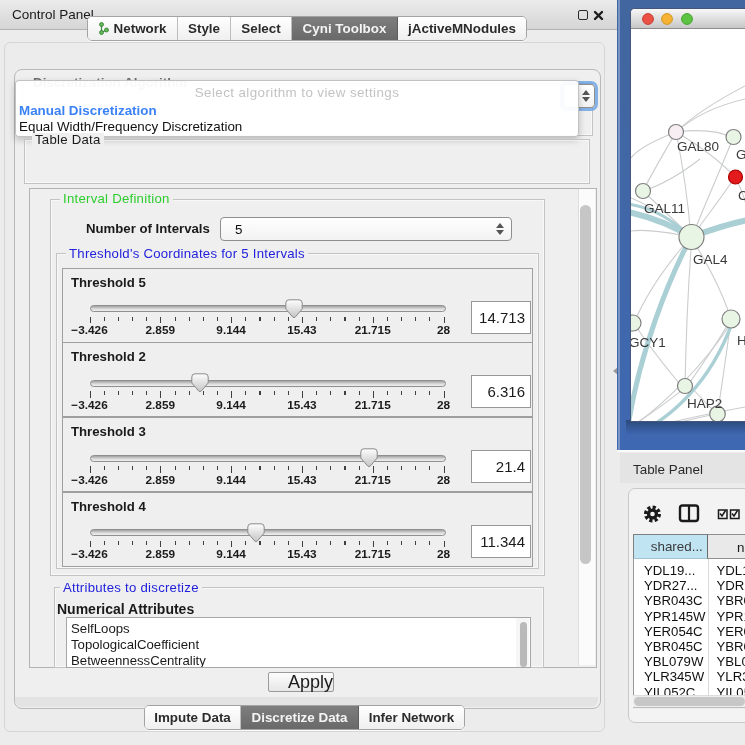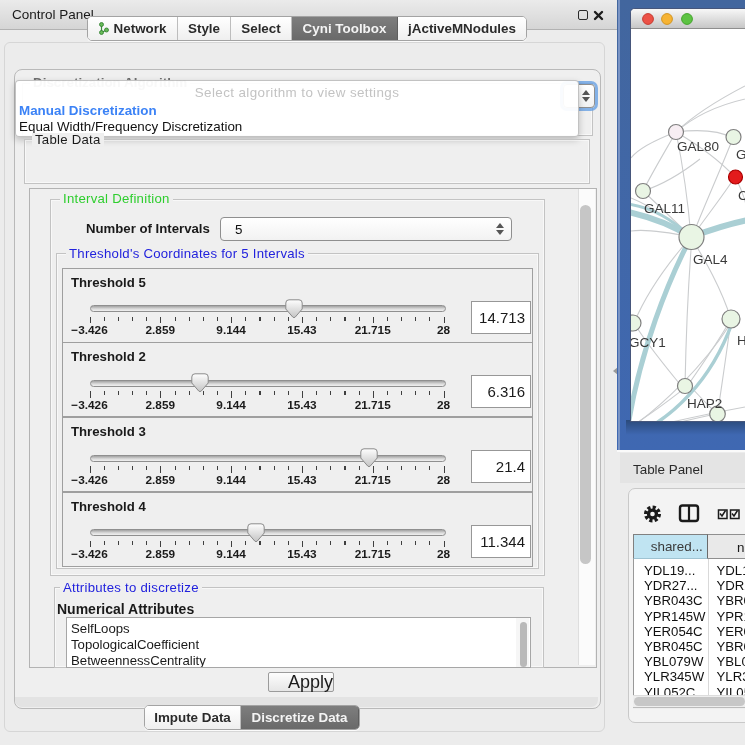--- a/index.html
+++ b/index.html
@@ -297,20 +297,21 @@
  <div style="padding:3px 0 0 4px;line-height:16px;font-size:13.2px">SelfLoops<br>TopologicalCoefficient<br>BetweennessCentrality</div>
  <div style="position:absolute;right:1px;top:0;width:13px;height:49px;background:#f6f6f6"></div>
  <div style="position:absolute;right:3px;top:4px;width:7px;height:45px;background:#b9b9b9;border-radius:3.5px"></div>
 </div>
 
 <div class="abs" style="left:268px;top:671.5px;width:64px;height:18px;border:1px solid #9b9b9b;border-radius:2px;
   background:linear-gradient(#fdfdfd,#e6e6e6);text-align:right;line-height:18px;font-size:18px;font-weight:500">Apply</div>
 <div class="abs seg" id="bottabs">
  <span style="width:95px">Impute Data</span>
  <span class="sel" style="width:117px">Discretize Data</span>
+ <span style="width:105px">Infer Network</span>
 </div>
 
 <div class="abs" style="left:613px;top:367px;width:0;height:0;border-top:4px solid transparent;border-bottom:4px solid transparent;border-right:5px solid #9a9a9a"></div>
 <div class="abs" style="left:617px;top:0;width:128px;height:451px;background:linear-gradient(#42669e,#3f68b2)">
  <div style="position:absolute;left:1px;top:0;width:2px;height:100%;background:#7a94c4"></div>
 </div>
 
 <div class="abs" style="left:626px;top:420px;width:119px;height:15px;background:linear-gradient(#2b4a7a,#3f68b2)"></div>
 
 <div class="abs" style="left:630px;top:8px;width:115px;height:412px;border:1.5px solid #46567b;border-right:none;

